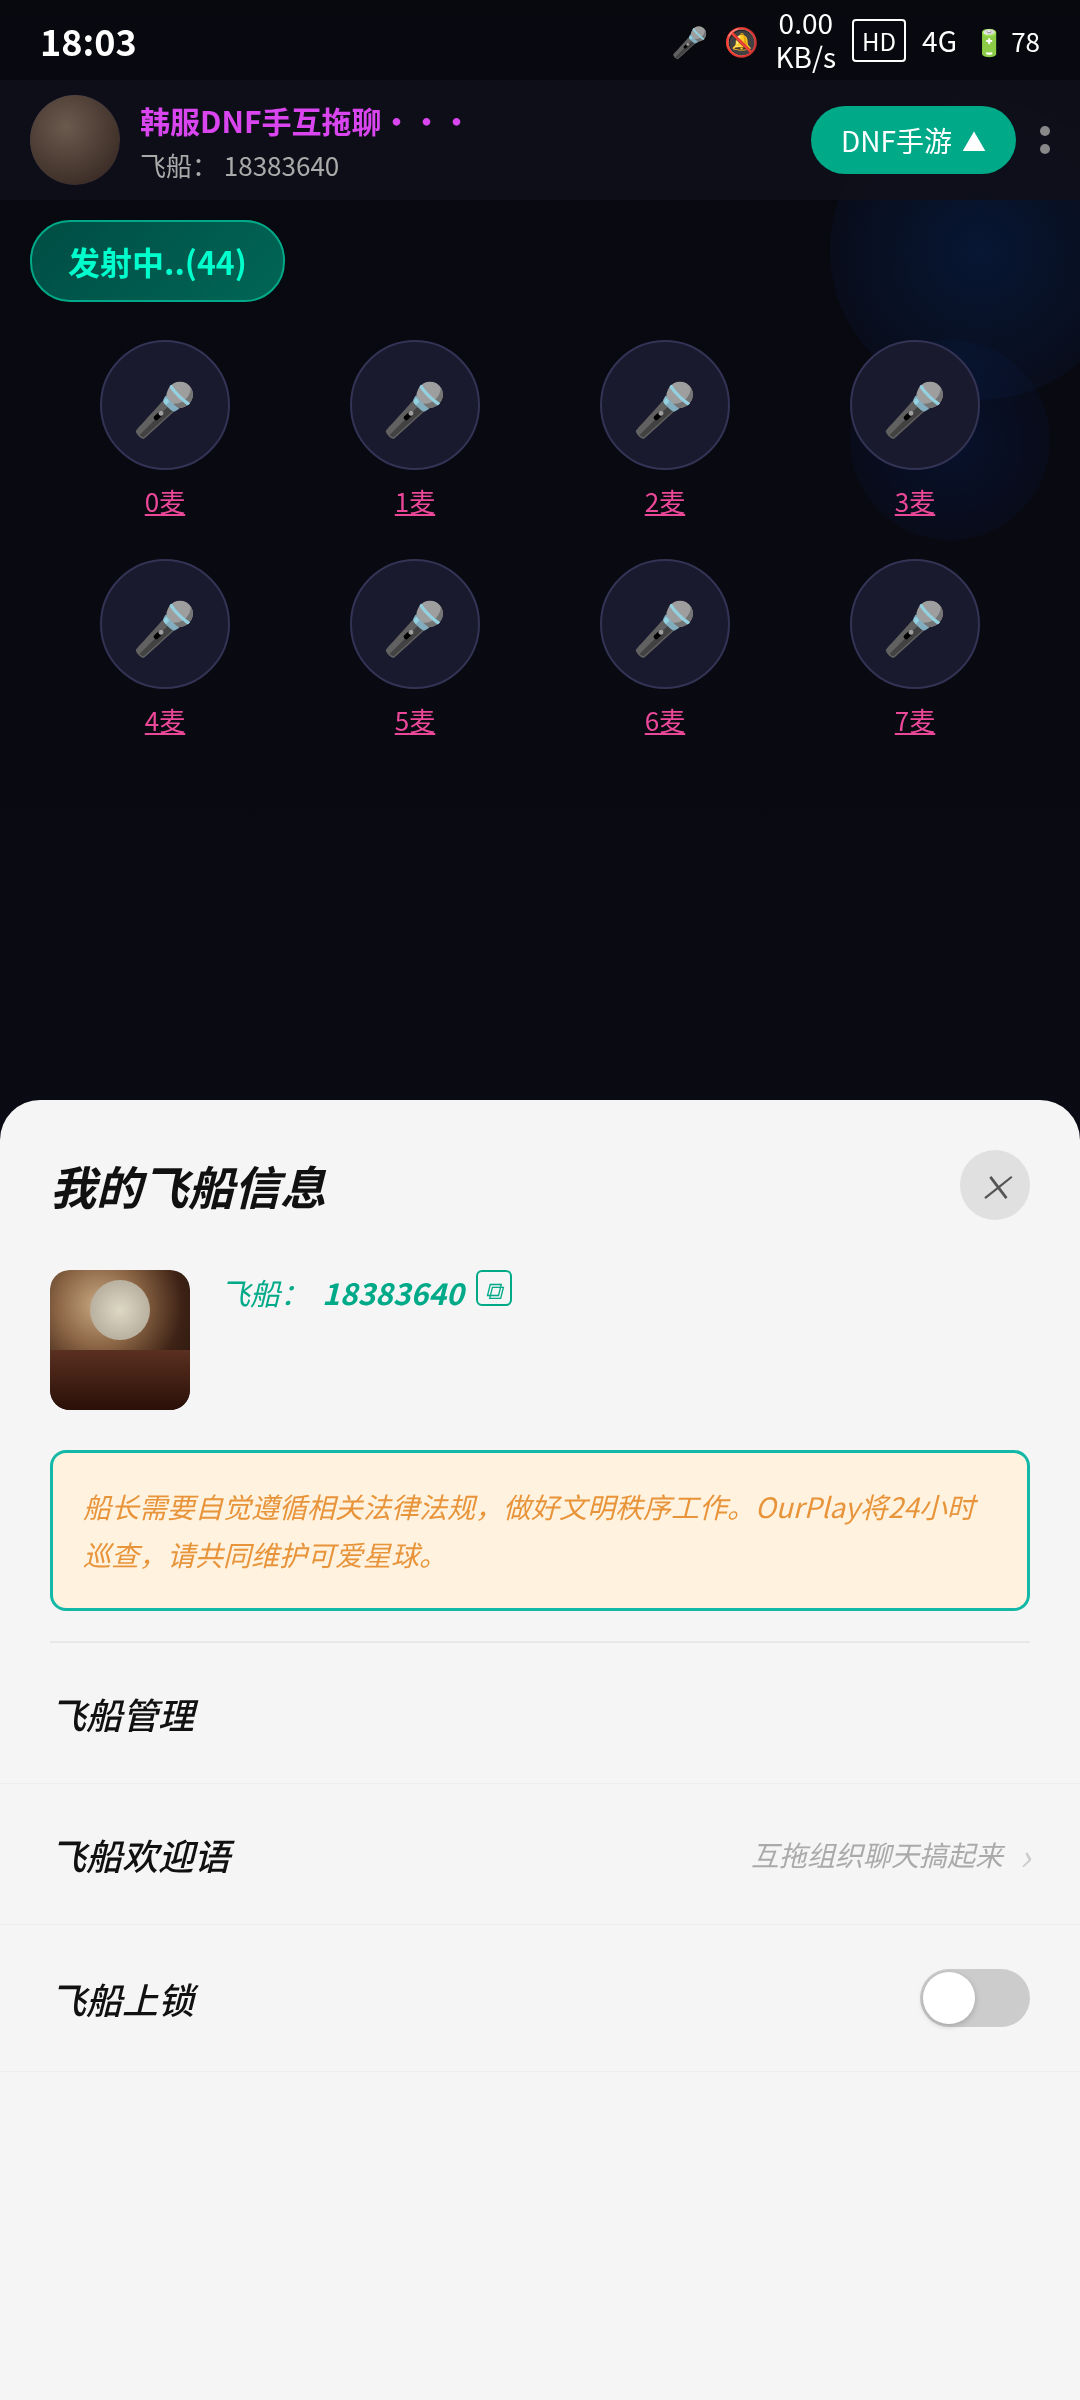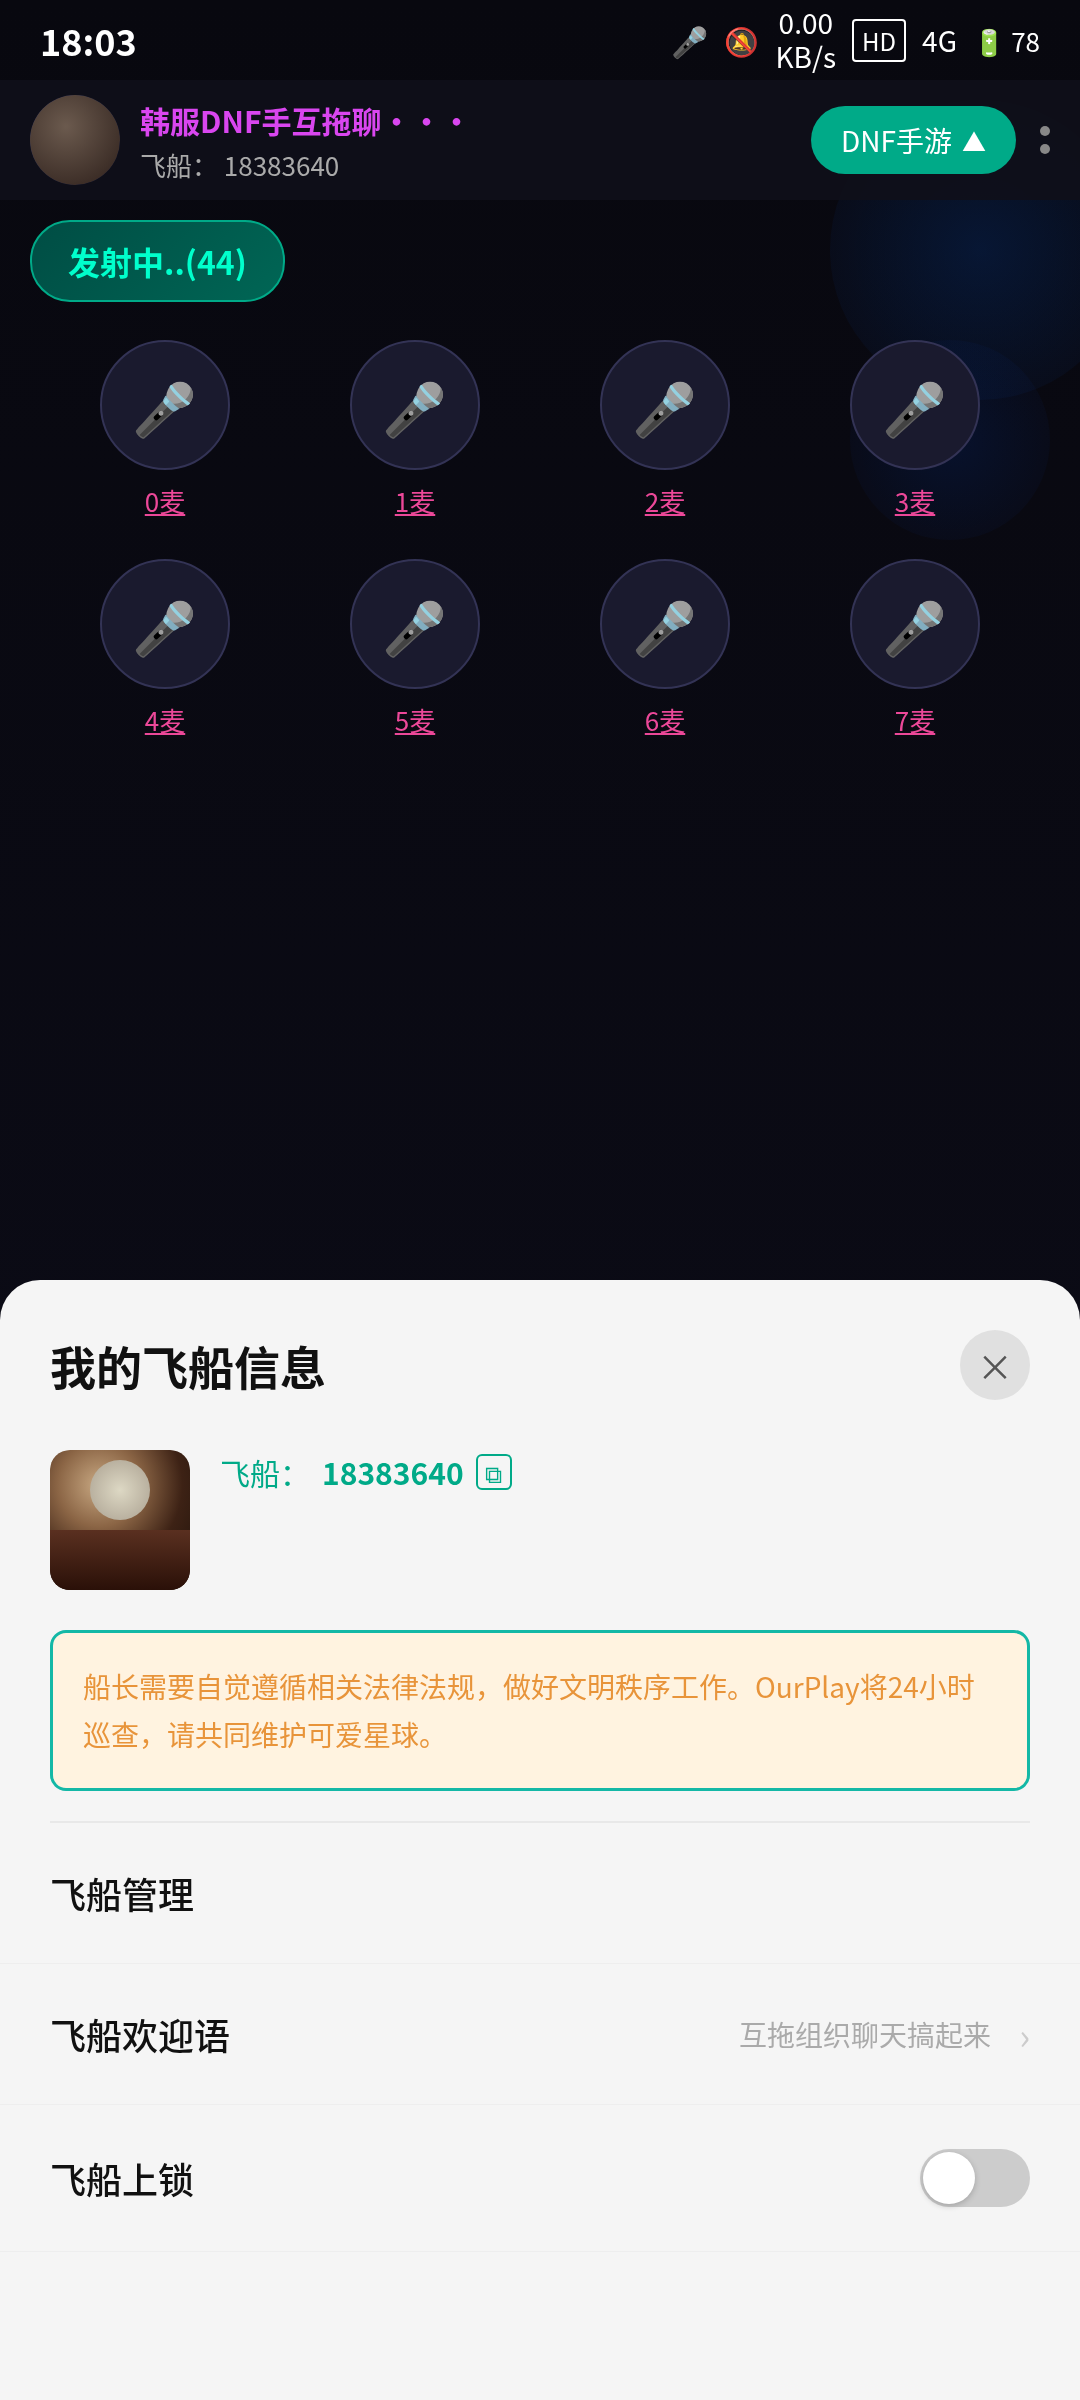--- a/index.html
+++ b/index.html
@@ -223,25 +223,26 @@
       top: 340px;
       right: 30px;
     }
 
     
     .bottom-sheet {
       position: absolute;
       bottom: 0;
       left: 0;
       right: 0;
-      height: 1120px;
+      height: 1300px;
       background: #f5f5f5;
       border-radius: 40px 40px 0 0;
       z-index: 200;
       overflow: hidden;
+      font-style: italic;
     }
 
     .sheet-header {
       display: flex;
       align-items: center;
       justify-content: space-between;
       padding: 50px 50px 30px 50px;
     }
 
     .sheet-title {
@@ -291,21 +292,21 @@
 
     .profile-name {
       font-size: 38px;
       font-weight: 600;
       color: #111111;
       margin-bottom: 12px;
     }
 
     .profile-id-row {
       display: flex;
-      align-items: center;
+      align-items: flex-start;
       gap: 12px;
     }
 
     .profile-id-label {
       color: #00aa88;
       font-size: 30px;
     }
 
     .profile-id-value {
       color: #00aa88;
@@ -369,21 +370,21 @@
 
     .menu-item-label {
       font-size: 36px;
       color: #111111;
       font-weight: 500;
     }
 
     .menu-item-right {
       display: flex;
       align-items: center;
-      gap: 28px;
+      gap: 16px;
     }
 
     .menu-item-value {
       color: #aaaaaa;
       font-size: 28px;
     }
 
     .menu-item-arrow {
       color: #cccccc;
       font-size: 36px;

